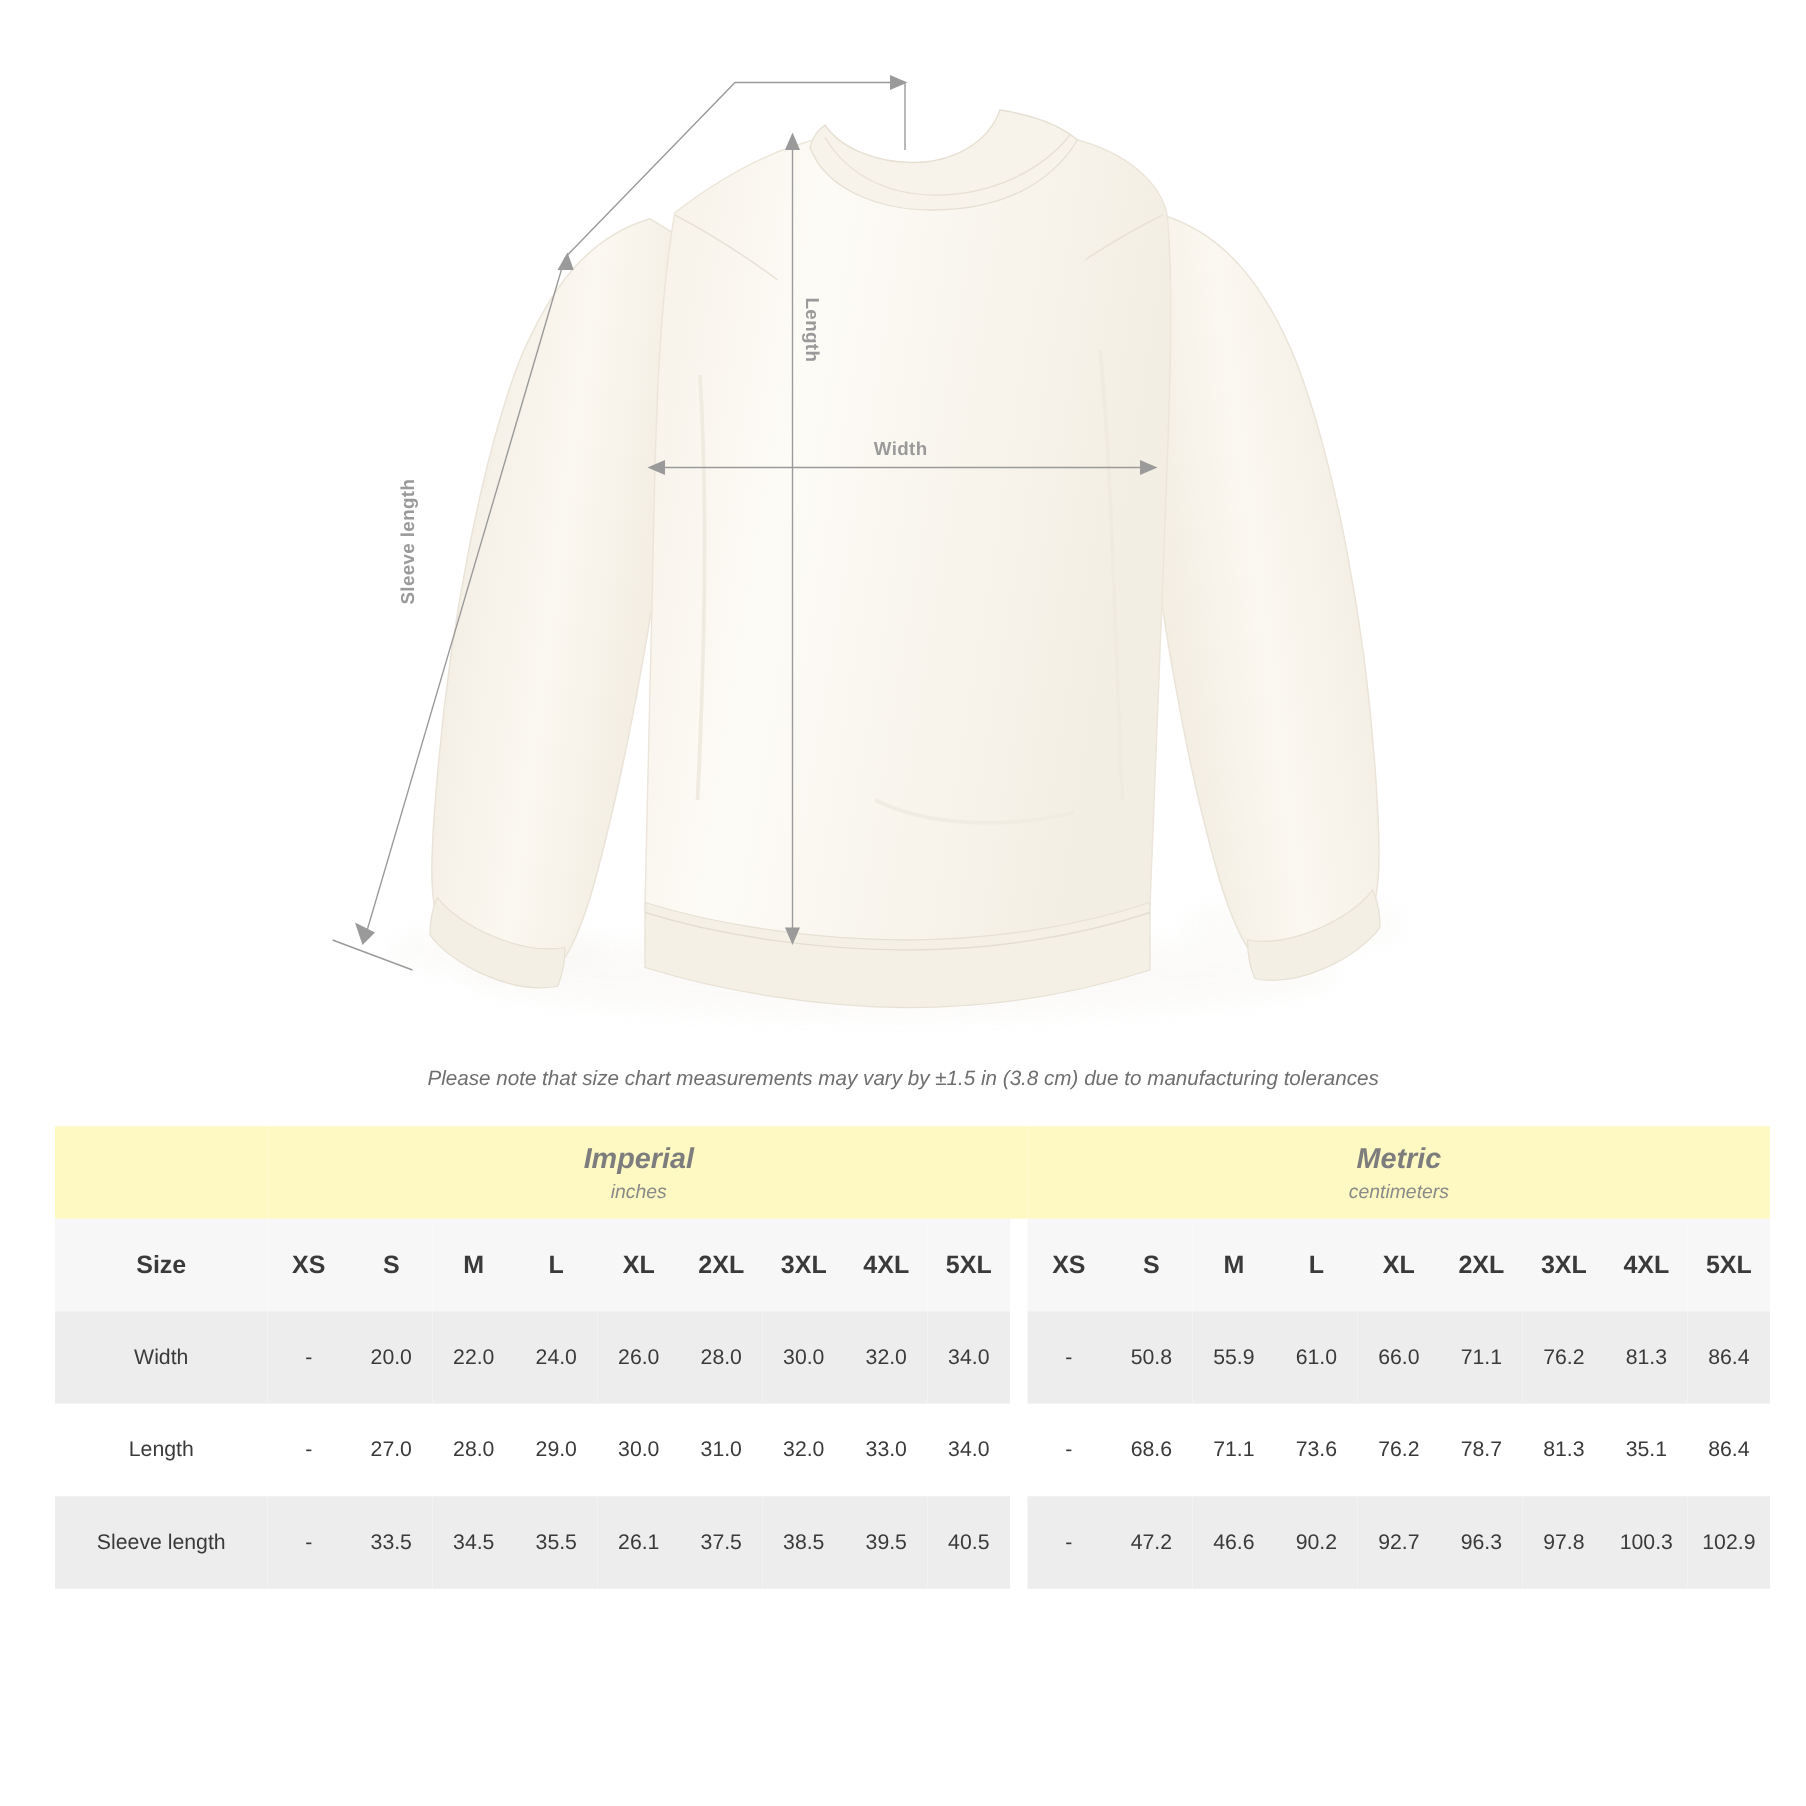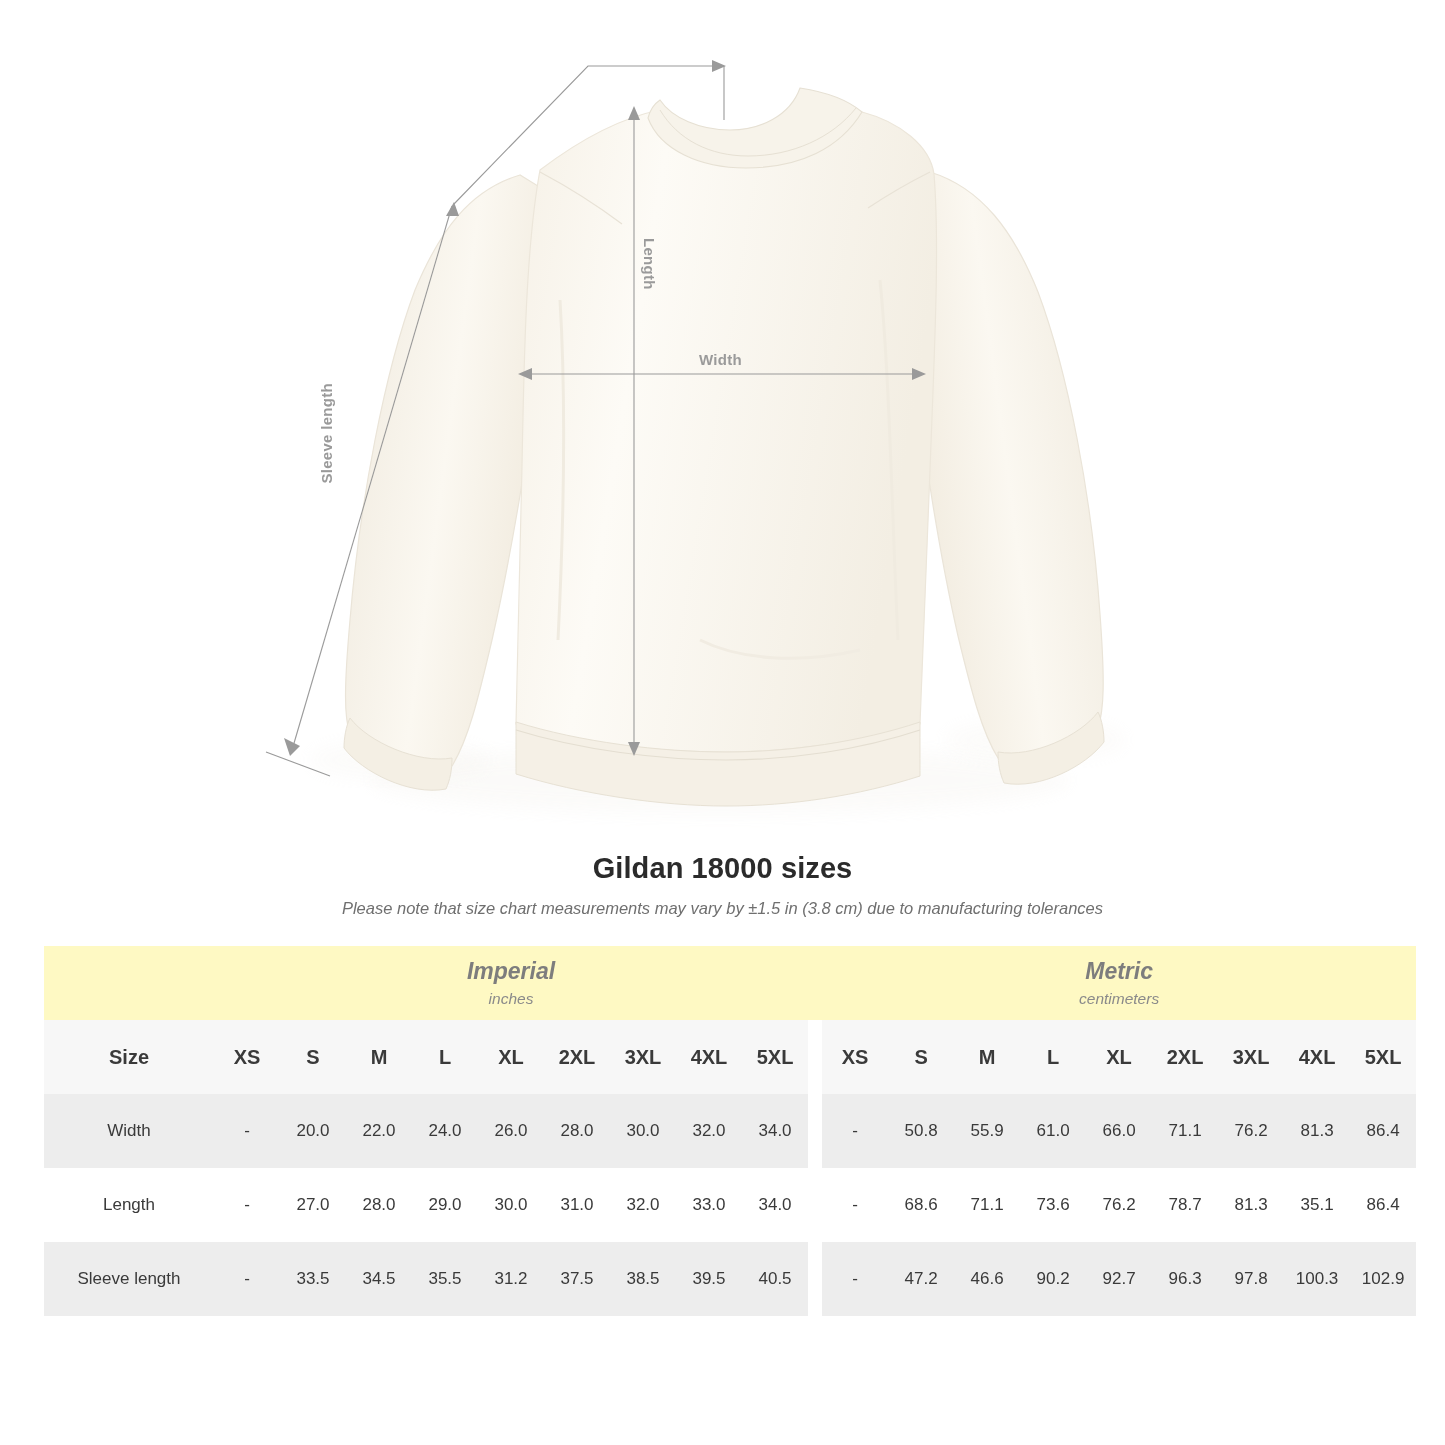--- a/index.html
+++ b/index.html
@@ -234,21 +234,20 @@
       <path d="M266 752 L 330 776"></path>
     </g>
   </svg>
 
   <div class="dim-label length">Length</div>
   <div class="dim-label width">Width</div>
   <div class="dim-label sleeve">Sleeve length</div>
 </div>
 
 <div class="title-block">
-  <div class="chart-title">Gildan 18000 sizes</div>
   <div class="chart-note">Please note that size chart measurements may vary by ±1.5 in (3.8 cm) due to manufacturing tolerances</div>
 </div>
 
 <div class="table-wrap">
   <table class="size-table">
     <colgroup>
       <col style="width:170px">
       <col span="9" style="width:66px">
       <col style="width:14px">
       <col span="9" style="width:66px">
@@ -335,21 +334,21 @@
         <td>35.1</td>
         <td>86.4</td>
       </tr>
 
       <tr class="body-row alt">
         <td class="rowlabel">Sleeve length</td>
         <td>-</td>
         <td>33.5</td>
         <td>34.5</td>
         <td>35.5</td>
-        <td>31.2</td>
+        <td>26.1</td>
         <td>37.5</td>
         <td>38.5</td>
         <td>39.5</td>
         <td>40.5</td>
         <td class="gapcol"></td>
         <td>-</td>
         <td>47.2</td>
         <td>46.6</td>
         <td>90.2</td>
         <td>92.7</td>

